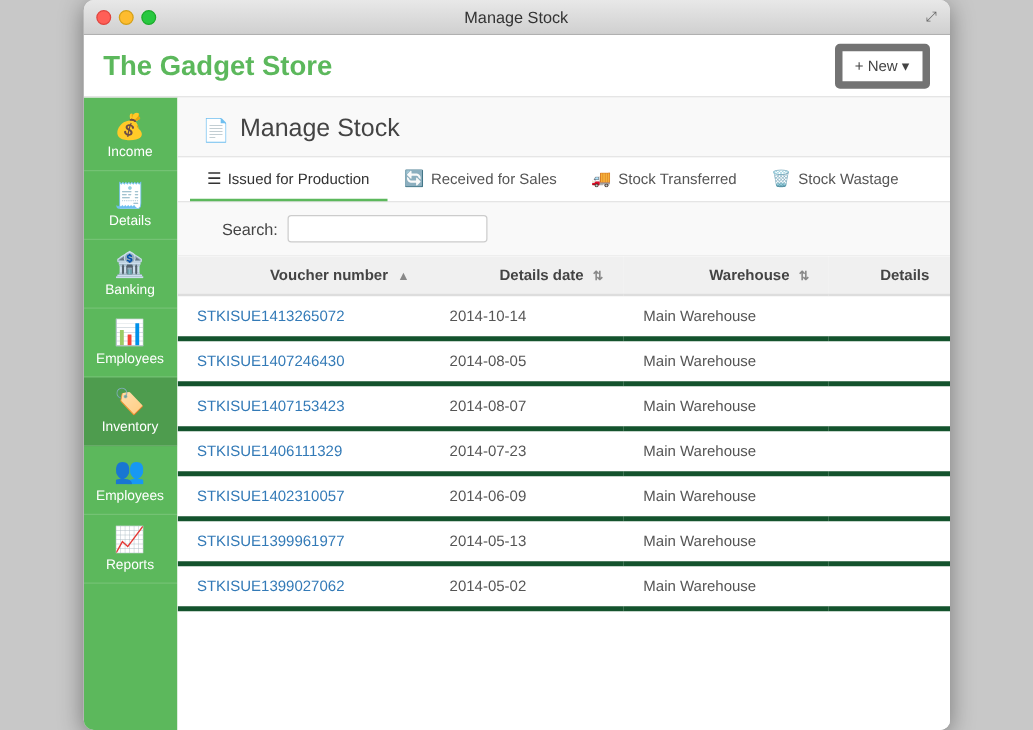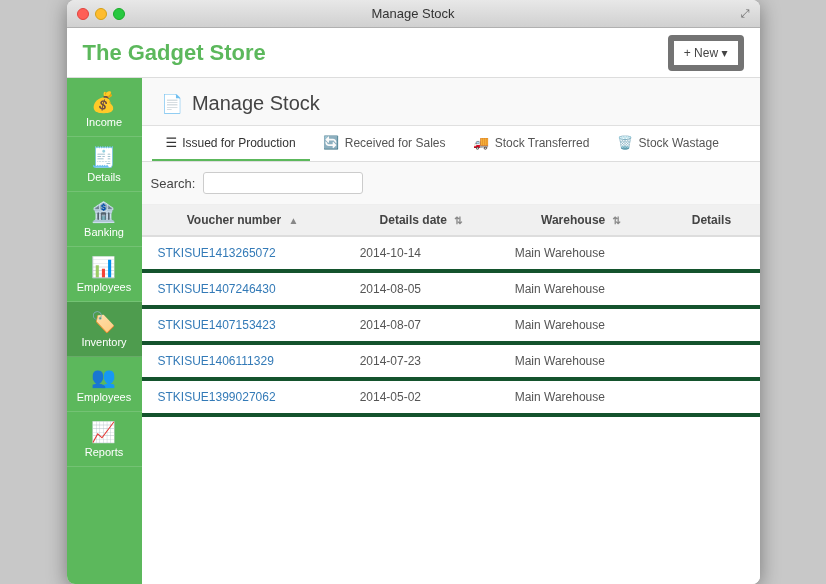--- a/index.html
+++ b/index.html
@@ -153,21 +153,21 @@
       white-space: nowrap;
     }
     .tab.active {
       border-bottom: 2px solid #5cb85c;
       color: #333;
     }
     .tab-icon { font-size: 13px; }
 
     
     .search-bar {
-      padding: 10px 9px;
+      padding: 10px 36px;
       display: flex;
       align-items: center;
       gap: 8px;
       background: #f9f9f9;
       border-bottom: 1px solid #eee;
       flex-shrink: 0;
     }
     .search-label { font-size: 13px; color: #444; }
     .search-input {
       border: 1px solid #ccc;
@@ -188,21 +188,21 @@
     table {
       width: 100%;
       border-collapse: collapse;
     }
     thead tr {
       background: #f0f0f0;
       border-bottom: 2px solid #ddd;
     }
     thead th {
       padding: 8px 16px;
-      text-align: center;
+      text-align: right;
       font-size: 12px;
       color: #444;
       font-weight: 600;
       white-space: nowrap;
     }
     thead th .sort-icon { color: #888; font-size: 10px; margin-left: 4px; }
     tbody tr {
       border-bottom: 4px solid #14532d;
     }
     tbody td {
@@ -341,20 +341,32 @@
                 <td class="text-normal">Main Warehouse</td>
                 <td class="text-normal"></td>
               </tr>
               <tr>
                 <td>STKISUE1406111329</td>
                 <td class="text-normal">2014-07-23</td>
                 <td class="text-normal">Main Warehouse</td>
                 <td class="text-normal"></td>
               </tr>
               <tr>
+                <td>STKISUE1402310057</td>
+                <td class="text-normal">2014-06-09</td>
+                <td class="text-normal">Main Warehouse</td>
+                <td class="text-normal"></td>
+              </tr>
+              <tr>
+                <td>STKISUE1399961977</td>
+                <td class="text-normal">2014-05-13</td>
+                <td class="text-normal">Main Warehouse</td>
+                <td class="text-normal"></td>
+              </tr>
+              <tr>
                 <td>STKISUE1399027062</td>
                 <td class="text-normal">2014-05-02</td>
                 <td class="text-normal">Main Warehouse</td>
                 <td class="text-normal"></td>
               </tr>
             </tbody>
         </table>
       </div>
 
     </div>

